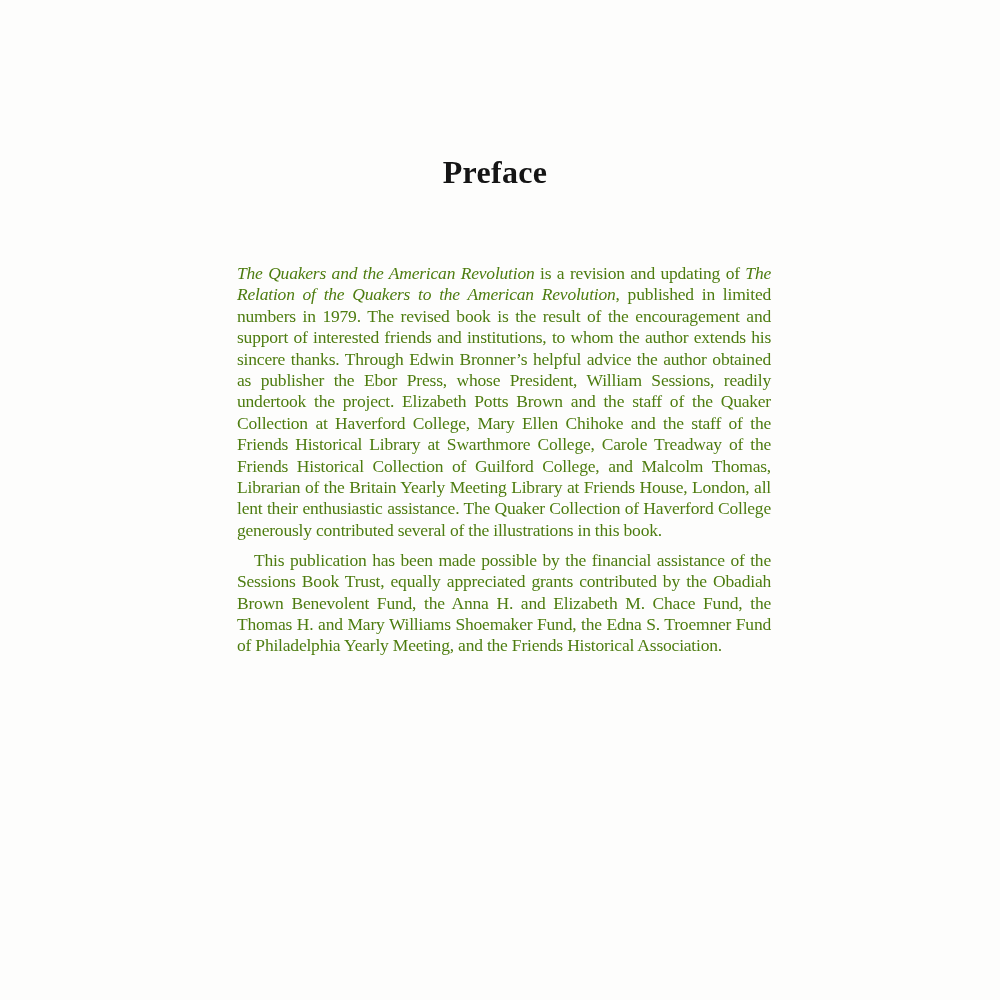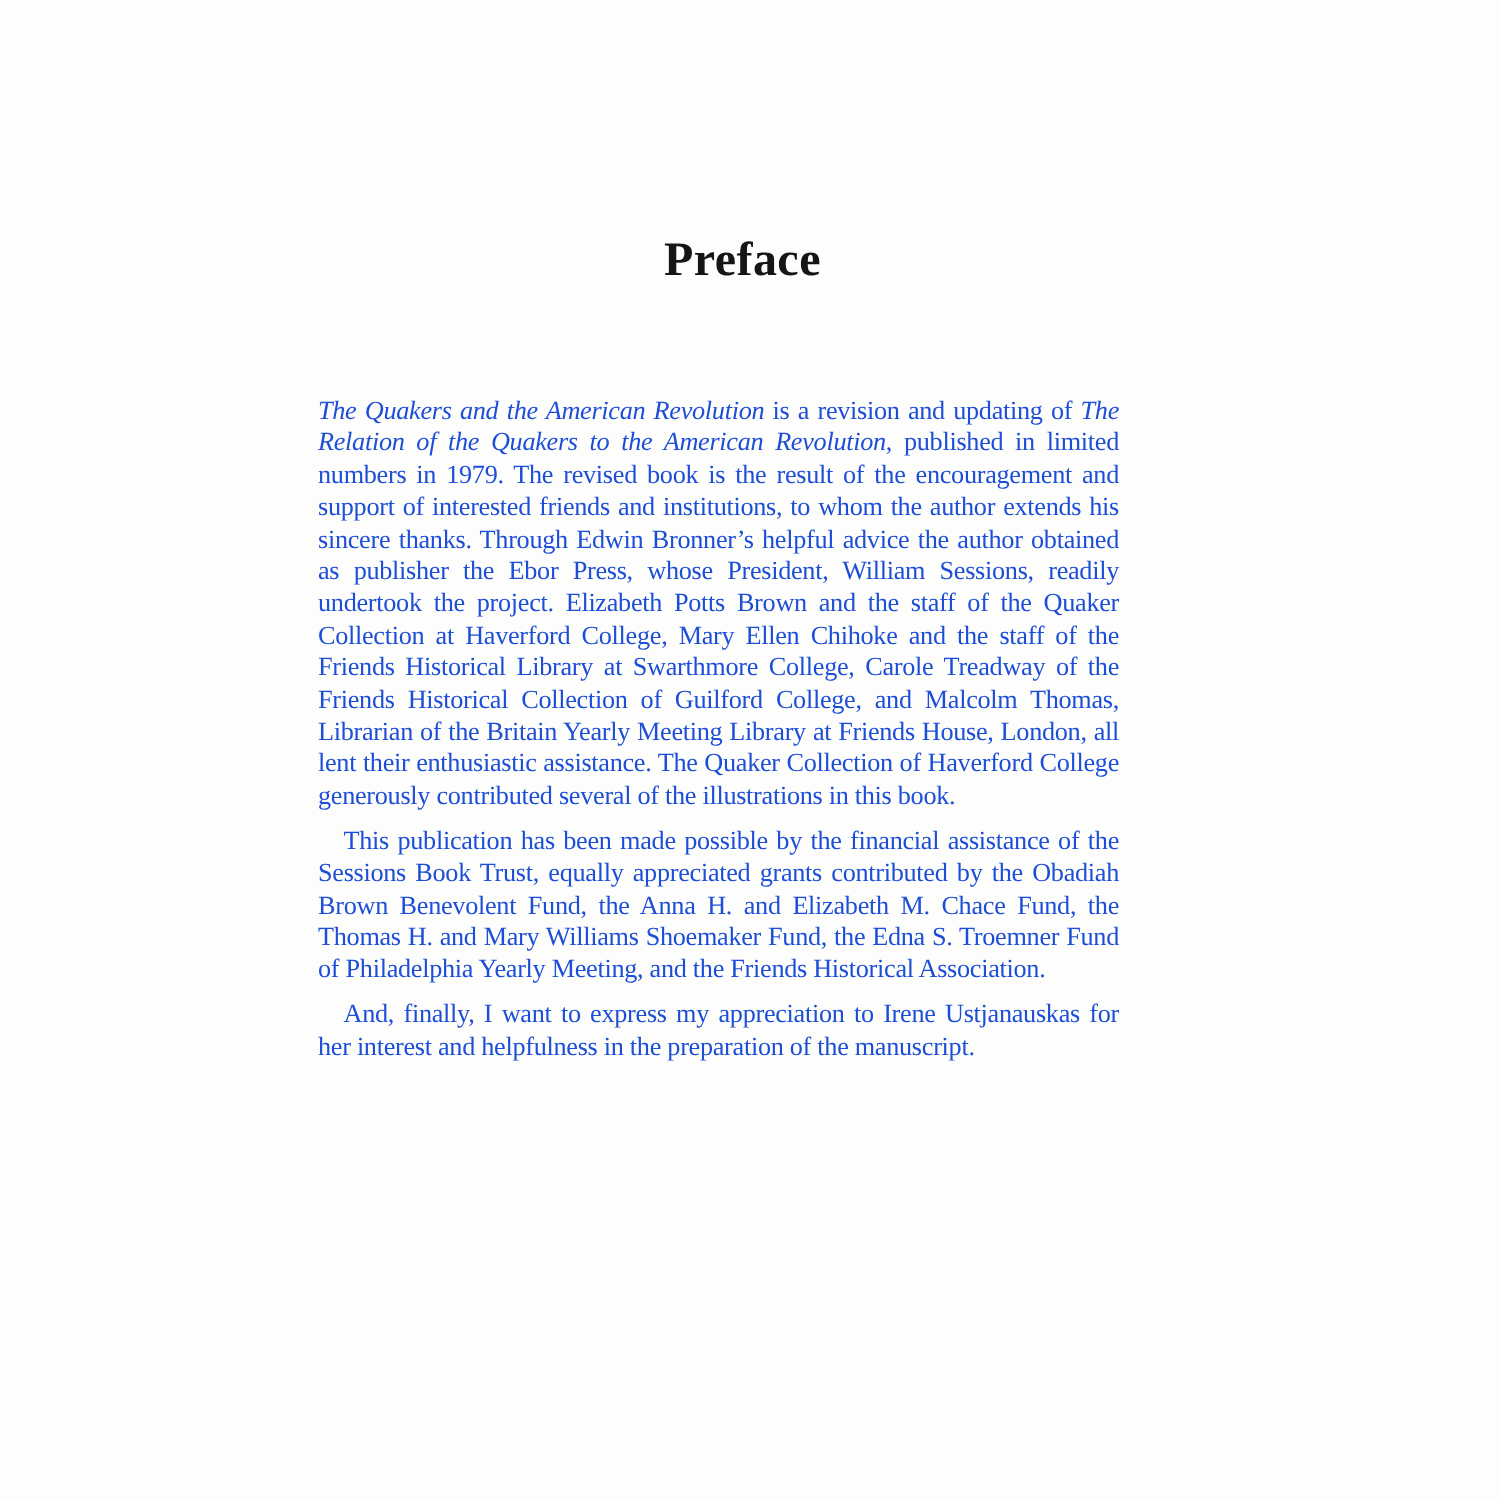--- a/index.html
+++ b/index.html
@@ -26,27 +26,27 @@
     text-align: center;
     font-size: 32px;
     line-height: 34px;
     font-weight: 700;
     letter-spacing: 0.3px;
     color: #151515;
   }
   .preface-body {
     position: absolute;
     top: 263px;
-    left: 212px;
+    left: 237px;
     width: 534px;
     font-size: 17.5px;
     line-height: 21.4px;
     letter-spacing: -0.2px;
     text-align: justify;
-    color: #1d4ed8;
+    color: #4d7c0f;
   }
   .preface-body p {
     margin: 0 0 8.5px 0;
     padding: 0;
   }
   .preface-body p.indent {
     text-indent: 17px;
   }
   .preface-body .italic {
     font-style: italic;
@@ -64,16 +64,15 @@
 </style>
 </head>
 <body>
 
 <div class="page">
   <h1 class="page-title">Preface</h1>
 
   <div class="preface-body">
       <p><span class="italic">The Quakers and the American Revolution</span><span> is a revision and updating of </span><span class="italic">The Relation of the Quakers to the American Revolution</span><span>, published in limited numbers in 1979. The revised book is the result of the encouragement and support of interested friends and institutions, to whom the author extends his sincere thanks. Through Edwin Bronner’s helpful advice the author obtained as publisher the Ebor Press, whose President, William Sessions, readily undertook the project. Elizabeth Potts Brown and the staff of the Quaker Collection at Haverford College, Mary Ellen Chihoke and the staff of the Friends Historical Library at Swarthmore College, Carole Treadway of the Friends Historical Collection of Guilford College, and Malcolm Thomas, Librarian of the Britain Yearly Meeting Library at Friends House, London, all lent their enthusiastic assistance. The Quaker Collection of Haverford College generously contributed several of the illustrations in this book.</span></p>
       <p class="indent"><span>This publication has been made possible by the financial assistance of the Sessions Book Trust, equally appreciated grants contributed by the Obadiah Brown Benevolent Fund, the Anna H. and Elizabeth M. Chace Fund, the Thomas H. and Mary Williams Shoemaker Fund, the Edna S. Troemner Fund of Philadelphia Yearly Meeting, and the Friends Historical Association.</span></p>
-      <p class="indent"><span>And, finally, I want to express my appreciation to Irene Ustjanauskas for her interest and helpfulness in the preparation of the manuscript.</span></p>
     </div>
 
 </div>
 
 </body></html>

